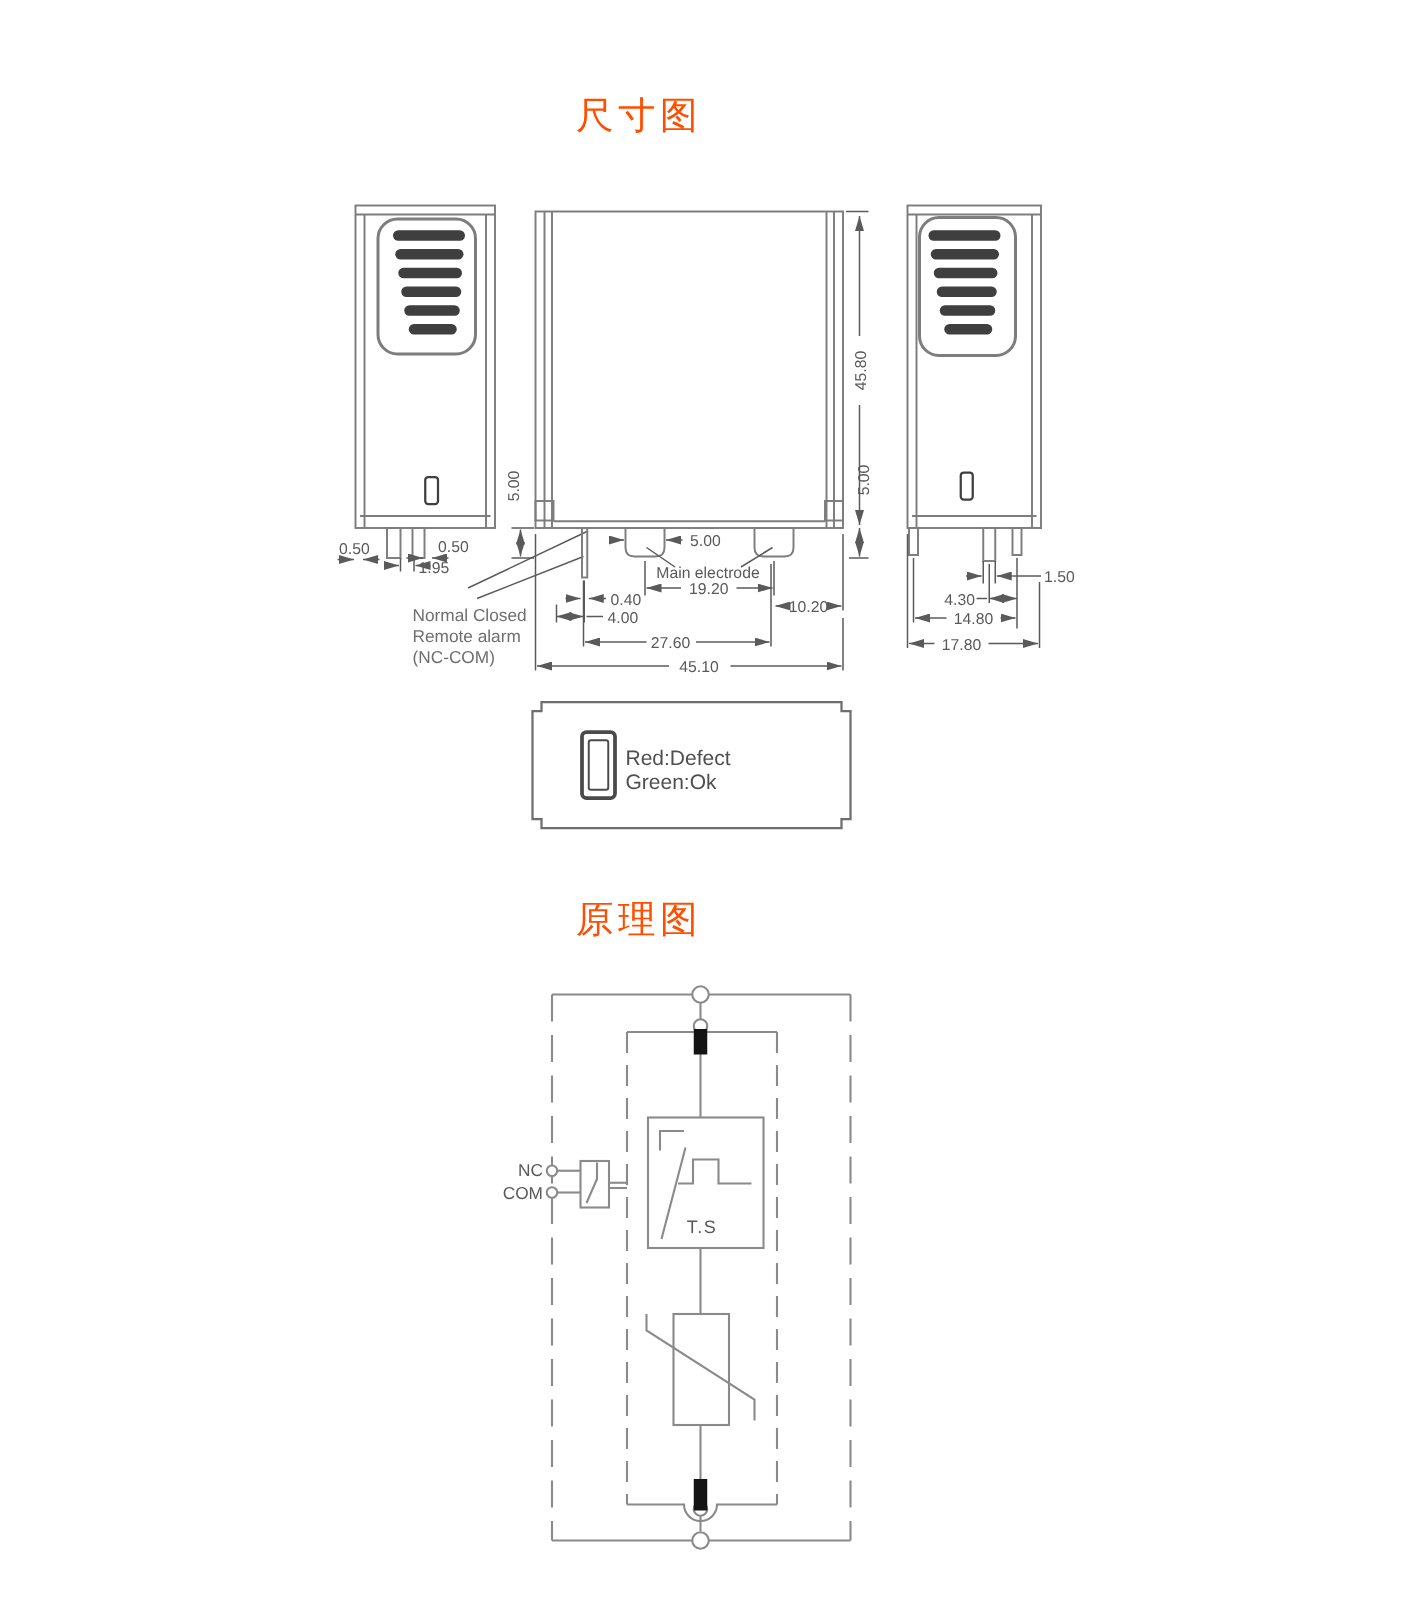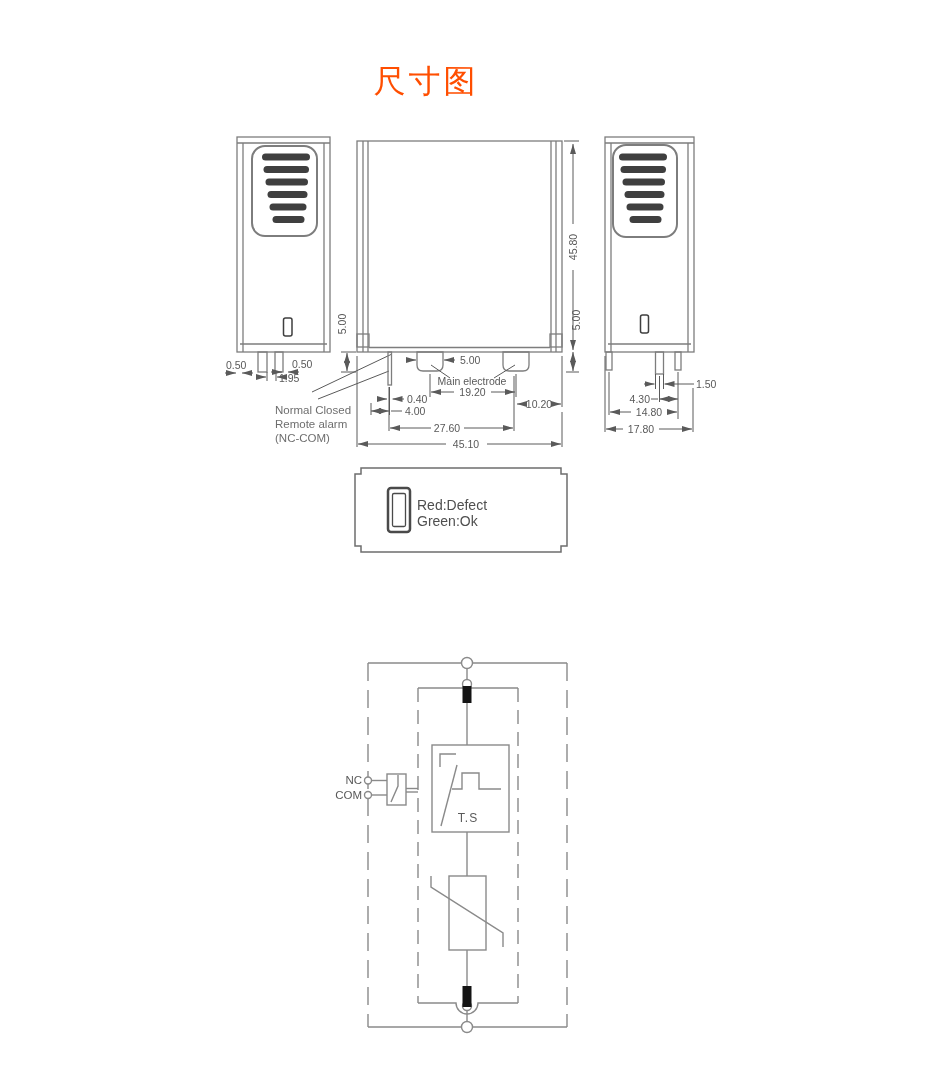--- a/index.html
+++ b/index.html
@@ -1,19 +1,19 @@
 <!DOCTYPE html>
 <html><head>
 <meta charset="utf-8">
 <style>
   html,body{margin:0;padding:0;background:#fff;}
   .canvas{position:relative;width:950px;height:1068px;background:#fff;
           font-family:"Liberation Sans",sans-serif;overflow:hidden;}
   .sec-title{position:absolute;left:0;width:852px;text-align:center;
-             color:#ff4e00;font-size:32px;letter-spacing:3px;font-weight:500;}
+             color:#ff4e00;font-size:25px;letter-spacing:3px;font-weight:500;}
   #t-dims{top:60px;}
   #t-schem{top:596px;}
   svg{position:absolute;left:0;top:0;}
   svg text{font-family:"Liberation Sans",sans-serif;fill:#595959;}
   .dimtx{font-size:10.5px;fill:#595959;}
   .notetx{font-size:11.5px;fill:#6e6e6e;}
   .ledtx{font-size:14px;fill:#4f4f4f;}
   .body-ln{stroke:#7d7d7d;stroke-width:1.3;fill:none;}
   .body-ln2{stroke:#7d7d7d;stroke-width:2;fill:none;}
   .dim-ln{stroke:#5a5a5a;stroke-width:1;fill:none;}
@@ -22,20 +22,21 @@
   .sch-dash-i{stroke:#8a8a8a;stroke-width:1.4;fill:none;stroke-dasharray:14 8;}
   .slot{fill:#3f3f3f;}
   .term{fill:#fff;stroke:#8a8a8a;stroke-width:1.4;}
 </style>
 </head>
 <body>
 
 <div class="canvas">
 
   <div class="sec-title" id="t-dims">尺寸图</div>
+  <div class="sec-title" id="t-schem">原理图</div>
 
   <svg width="950" height="1068" viewBox="0 0 950 1068">
     <defs>
       <marker id="ar" viewBox="0 0 10 6" refX="10" refY="3" markerWidth="10" markerHeight="6" orient="auto-start-reverse" markerUnits="userSpaceOnUse">
         <path d="M0 0 L10 3 L0 6 Z" fill="#5a5a5a"></path>
       </marker>
     </defs>
 
     <g>
       <rect class="body-ln" x="237" y="137" width="93" height="215"></rect>

